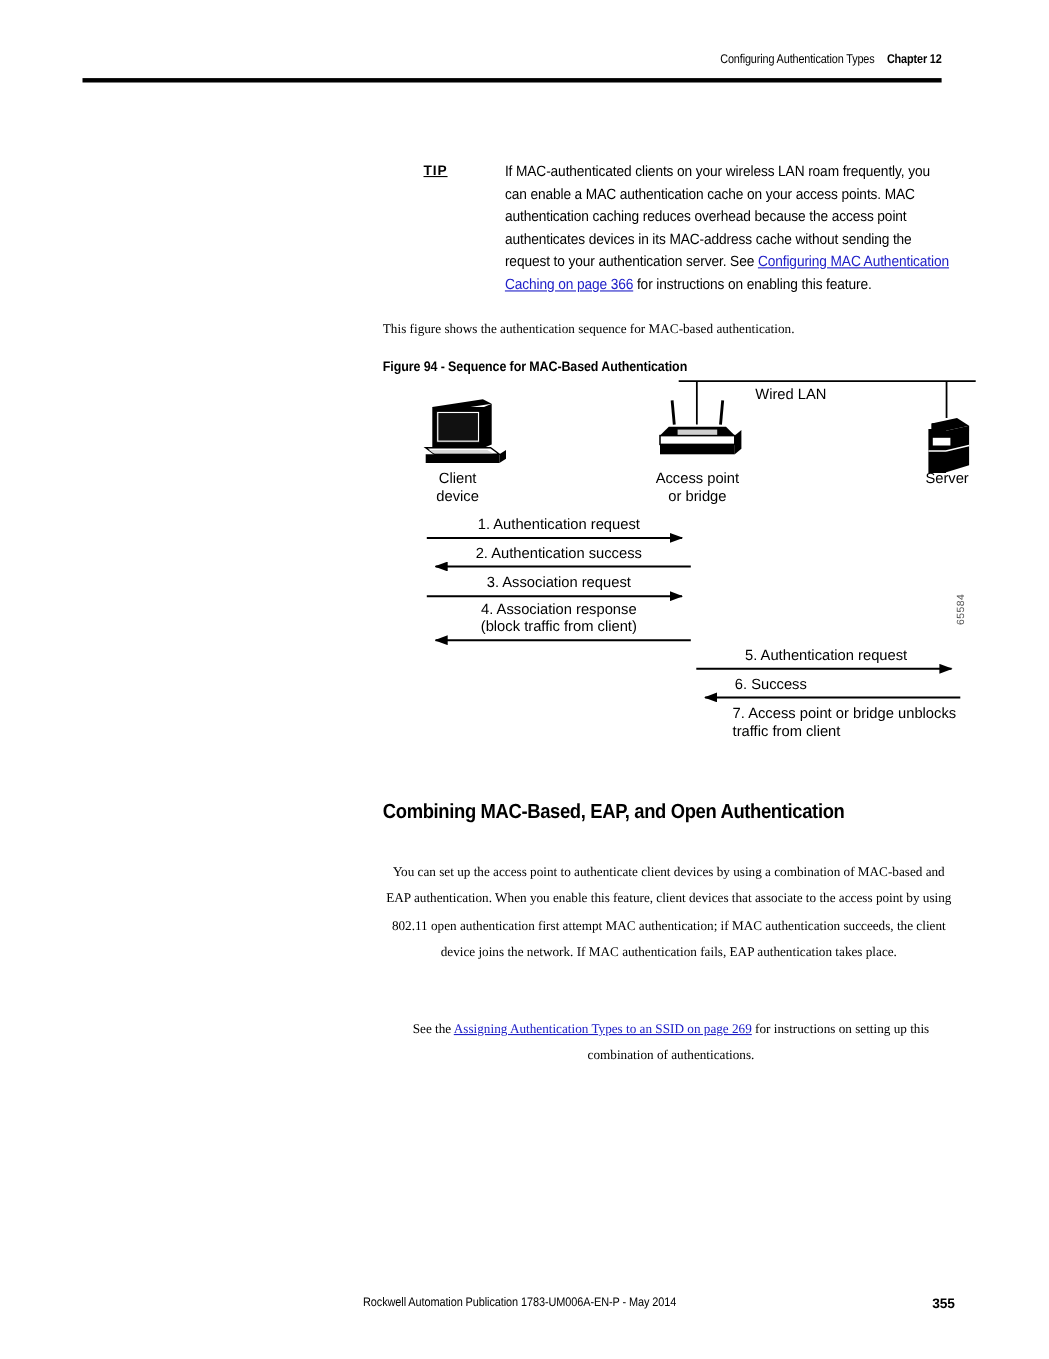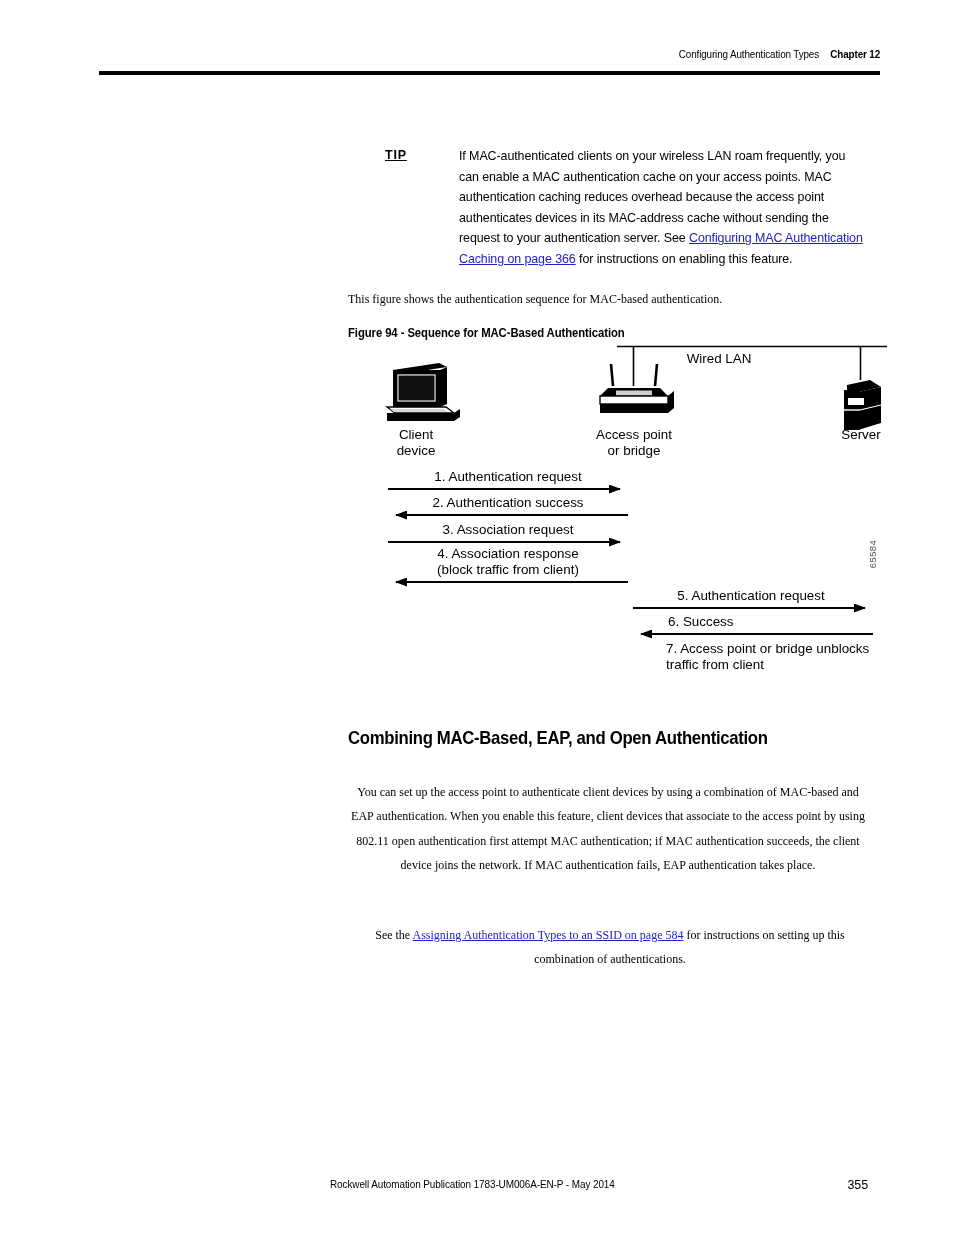--- a/index.html
+++ b/index.html
@@ -12,21 +12,21 @@
     height: 1235px;
     position: relative;
     font-family: "Liberation Serif", serif;
     color: #000000;
     overflow: hidden;
   }
 
   
   #page-header {
     position: absolute;
-    left: 99px;
+    left: 75px;
     top: 48px;
     width: 781px;
     height: 30px;
   }
   #page-header .hdr-text {
     position: absolute;
     right: 0;
     top: 0;
     font-family: "Liberation Sans", sans-serif;
     font-size: 11.5px;
@@ -170,21 +170,21 @@
     left: 0;
     top: 0;
     white-space: nowrap;
     transform: scaleX(0.88);
     transform-origin: left top;
   }
   #footer-page-number {
     position: absolute;
     right: 0;
     top: 0;
-    font-weight: normal;
+    font-weight: bold;
     font-size: 12.5px;
   }
 </style>
 </head>
 <body>
 
 <div id="page-header">
   <div class="hdr-text">
     <span>Configuring Authentication Types</span><span class="hdr-chapter">Chapter 12</span>
   </div>
@@ -312,19 +312,19 @@
 
   <text class="fig-artnum" x="508" y="210" transform="rotate(-90 508 210)" text-anchor="middle">65584</text>
 </svg>
 </div>
 
 <h2 id="section-heading">Combining MAC-Based, EAP, and Open Authentication</h2>
 
 <p class="body-paragraph" id="paragraph-combining">You can set up the access point to authenticate client devices by using a combination of MAC-based and EAP authentication. When you enable this feature, client devices that associate to the access point by using 802.11 open authentication first attempt MAC authentication; if MAC authentication succeeds, the client device joins the network. If MAC authentication fails, EAP authentication takes place.</p>
 
 <p class="body-paragraph" id="paragraph-see-assigning">
-  <span>See the </span><a class="doclink" href="#">Assigning Authentication Types to an SSID on page 584</a><span> for instructions on setting up this combination of authentications.</span>
+  <span>See the </span><a class="doclink" href="#">Assigning Authentication Types to an SSID on page 269</a><span> for instructions on setting up this combination of authentications.</span>
 </p>
 
 <div id="page-footer">
   <span id="footer-publication">Rockwell Automation Publication 1783-UM006A-EN-P - May 2014</span>
   <span id="footer-page-number">355</span>
 </div>
 
 </body></html>

